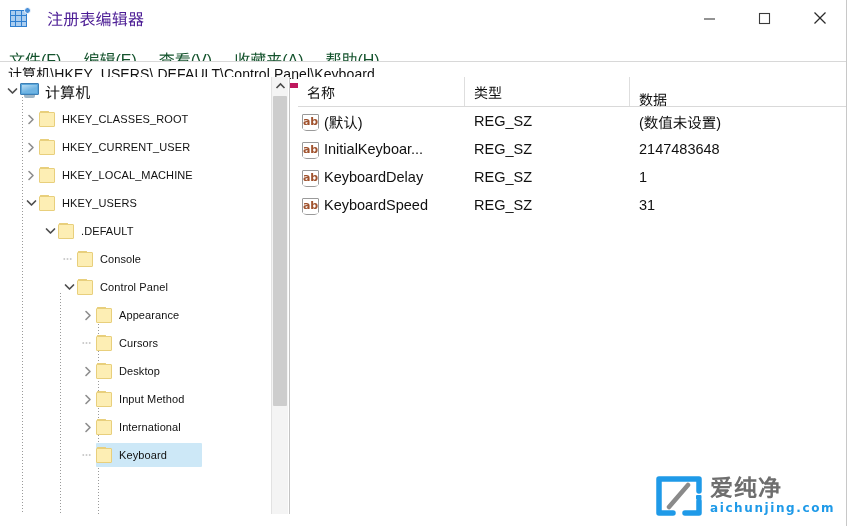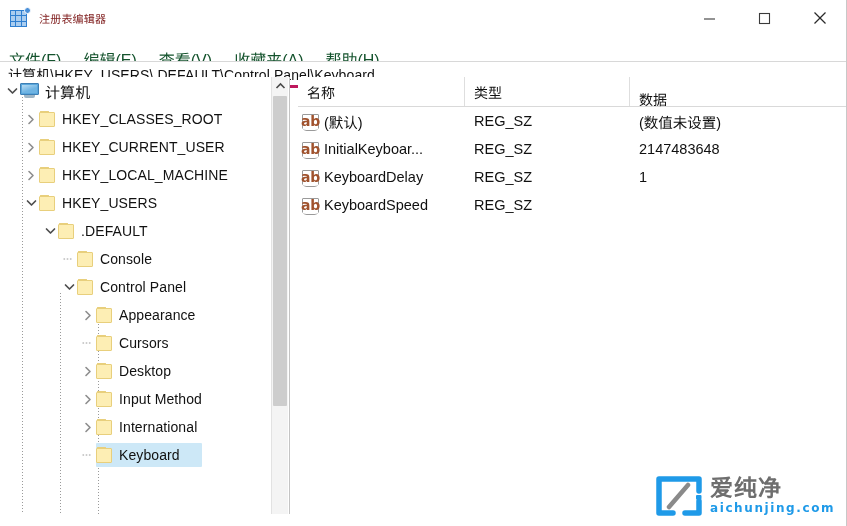--- a/index.html
+++ b/index.html
@@ -61,23 +61,23 @@
   .title-icon .badge {
     position: absolute;
     right: 0; top: 0;
     width: 7px; height: 7px;
     border-radius: 50%;
     background: #4a90d9;
     border: 1px solid #ffffff;
     box-sizing: border-box;
   }
   .title-text {
-    margin-left: 8px;
-    font-size: 11px;
-    color: #7f1d1d;
+    margin-left: 16px;
+    font-size: 16px;
+    color: #4c1d95;
     letter-spacing: 0.2px;
     white-space: nowrap;
   }
 
   .wincontrols {
     position: absolute;
     right: 0; top: 0;
     height: 36px;
     display: flex;
     align-items: stretch;
@@ -113,21 +113,21 @@
   }
 
   
   .addressbar {
     position: absolute;
     left: 0; top: 61px;
     width: 847px;
     height: 27px;
     background: #ffffff;
     border-top: 1px solid #d8d8d8;
-    border-bottom: 3px solid #be185d;
+    border-bottom: 5px solid #be185d;
     box-sizing: border-box;
     display: flex;
     align-items: center;
     padding-left: 8px;
   }
   .address-text {
     font-size: 14px;
     color: #101010;
     white-space: nowrap;
     letter-spacing: 0.1px;
@@ -239,21 +239,21 @@
   }
   .monitor .stand {
     position: absolute;
     left: 4px; top: 12px;
     width: 11px; height: 3px;
     background: #9fb6c6;
     border-radius: 0 0 2px 2px;
   }
 
   .tree-label {
-    font-size: 14px;
+    font-size: 11px;
     color: #111111;
     letter-spacing: 0.1px;
   }
   .tree-label.root { font-size: 15px; }
 
   
   .guide {
     position: absolute;
     width: 1px;
     background-image: linear-gradient(to bottom, #9a9a9a 50%, rgba(255,255,255,0) 50%);
@@ -356,21 +356,21 @@
     box-sizing: border-box;
   }
   .abicon .txt {
     position: absolute;
     left: 0; top: 0;
     width: 17px; height: 15px;
     display: flex;
     align-items: center;
     justify-content: center;
     font-family: "DejaVu Sans", sans-serif;
-    font-size: 14px;
+    font-size: 11px;
     font-weight: bold;
     color: #a0522d;
     letter-spacing: -0.2px;
   }
   .abicon .fold {
     position: absolute;
     left: 1px; bottom: -2px;
     width: 15px; height: 4px;
     background: #ffffff;
     border-bottom: 1px solid #9a9a9a;
@@ -719,20 +719,21 @@
           <div class="list-row">
             <div class="cell c0">
               <span class="abicon">
                 <span class="page"></span>
                 <span class="fold"></span>
                 <span class="txt">ab</span>
               </span>
               <span>KeyboardSpeed</span>
             </div>
             <div class="cell c1">REG_SZ</div>
+            <div class="cell c2">31</div>
           </div>
         </div>
     </div>
   </div>
 
   <div class="watermark">
     <div class="wm-logo">
       <svg width="48" height="44" viewBox="0 0 48 44" aria-hidden="true">
         <path d="M44 5 L44 17 M44 27 L44 39 L30 39 M18 39 L4 39 L4 5 L44 5" fill="none" stroke="#1f9ae8" stroke-width="5.5" stroke-linecap="round" stroke-linejoin="round"></path>
         <line x1="33" y1="11" x2="14" y2="33" stroke="#8a8a8a" stroke-width="4.5" stroke-linecap="round"></line>

